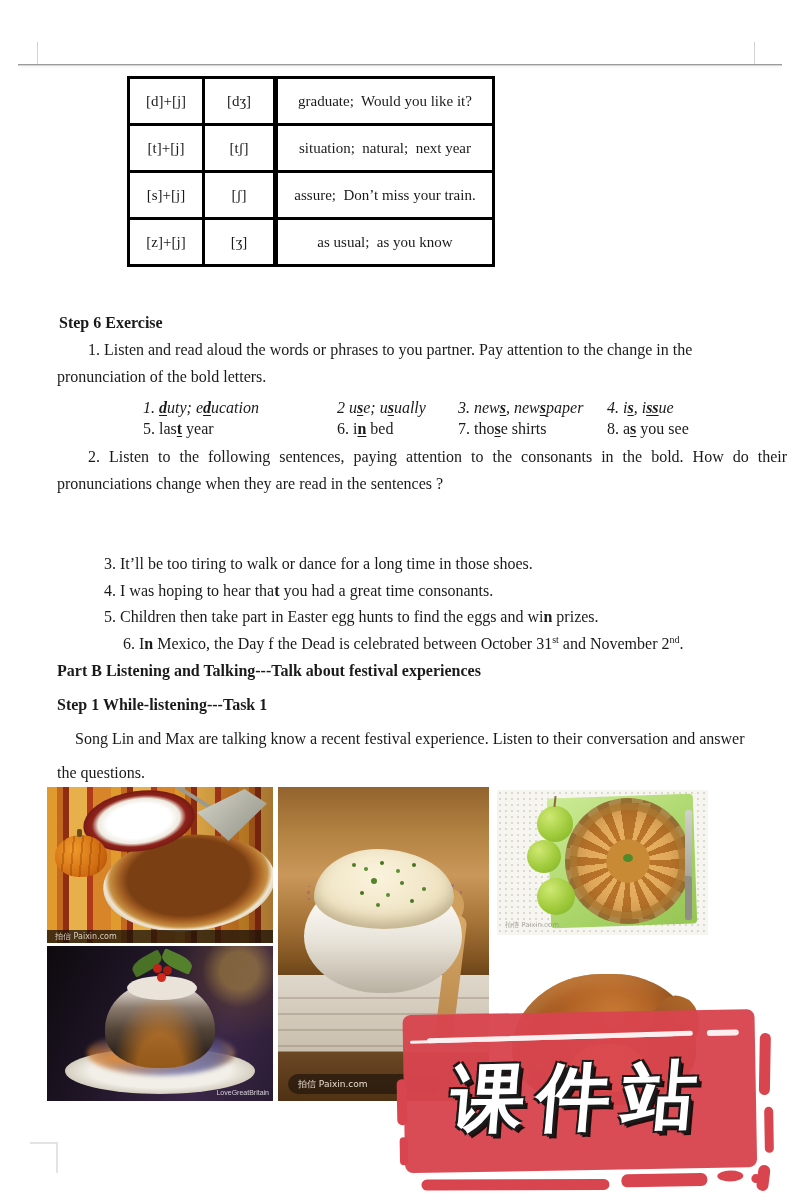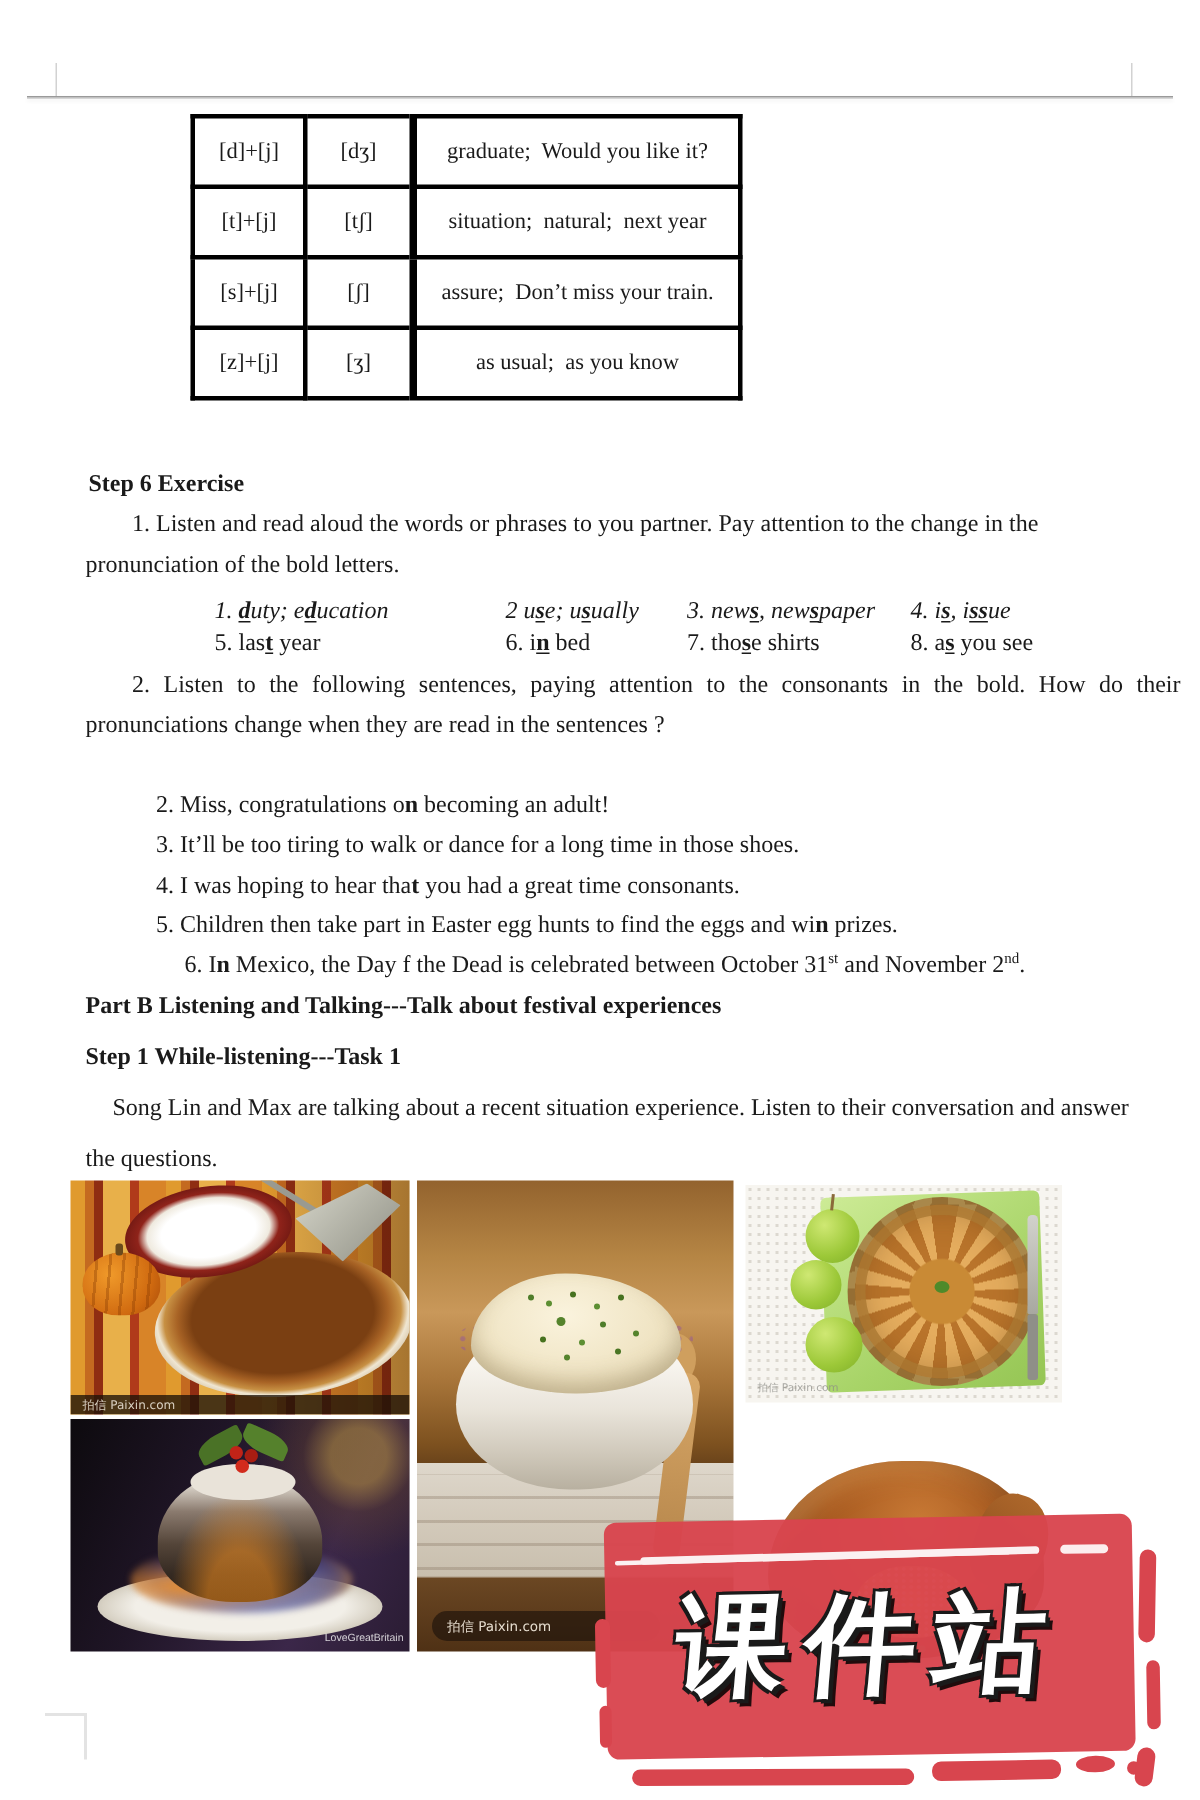--- a/index.html
+++ b/index.html
@@ -238,29 +238,28 @@
   <div class="wi wr1 wc3"><span>3. new</span><span data-u="" style="font-weight: bold; text-decoration: underline;">s</span><span>, new</span><span data-u="" style="font-weight: bold; text-decoration: underline;">s</span><span>paper</span></div>
   <div class="wi wr1 wc4"><span>4. i</span><span data-u="" style="font-weight: bold; text-decoration: underline;">s</span><span>, i</span><span data-u="" style="font-weight: bold; text-decoration: underline;">ss</span><span>ue</span></div>
   <div class="wi wr2 wc1"><span>5. las</span><span data-u="" style="font-weight: bold; text-decoration: underline;">t</span><span> year</span></div>
   <div class="wi wr2 wc2"><span>6. i</span><span data-u="" style="font-weight: bold; text-decoration: underline;">n</span><span> bed</span></div>
   <div class="wi wr2 wc3"><span>7. tho</span><span data-u="" style="font-weight: bold; text-decoration: underline;">s</span><span>e shirts</span></div>
   <div class="wi wr2 wc4"><span>8. a</span><span data-u="" style="font-weight: bold; text-decoration: underline;">s</span><span> you see</span></div>
 
   <div class="abs txt ex2-l1">2. Listen to the following sentences, paying attention to the consonants in the bold. How do their</div>
   <div class="abs txt ex2-l2">pronunciations change when they are read in the sentences ?</div>
 
-  <div class="abs txt sent s2"><span>2. Miss, congratulations o</span><span style="font-weight: bold;">n</span><span> becoming an adult!</span></div>
   <div class="abs txt sent s3"><span>3. It’ll be too tiring to walk or dance for a long time in those shoes.</span></div>
   <div class="abs txt sent s4"><span>4. I was hoping to hear tha</span><span style="font-weight: bold;">t</span><span> you had a great time consonants.</span></div>
   <div class="abs txt sent s5"><span>5. Children then take part in Easter egg hunts to find the eggs and wi</span><span style="font-weight: bold;">n</span><span> prizes.</span></div>
   <div class="abs txt sent s6"><span>6. I</span><span style="font-weight: bold;">n</span><span> Mexico, the Day f the Dead is celebrated between October 31</span><sup>st</sup><span> and November 2</span><sup>nd</sup><span>.</span></div>
 
   <div class="abs txt bold h-partb">Part B Listening and Talking---Talk about festival experiences</div>
   <div class="abs txt bold h-step1">Step 1 While-listening---Task 1</div>
-  <div class="abs txt song-l1">Song Lin and Max are talking about a recent situation experience. Listen to their conversation and answer</div>
+  <div class="abs txt song-l1">Song Lin and Max are talking know a recent festival experience. Listen to their conversation and answer</div>
   <div class="abs txt song-l2">the questions.</div>
 
   <div class="photo img-pumpkin">
     <div class="pp-plate"></div>
     <div class="pp-cream"></div>
     <div class="pp-cream-spoon"></div>
     <div class="pp-pumpkin"></div>
     <div class="pp-stem"></div>
     <div class="pp-server"></div>
     <div class="pp-bar">拍信 Paixin.com</div>

